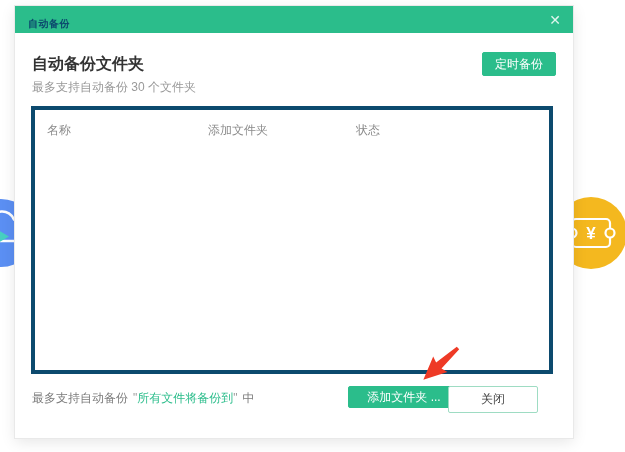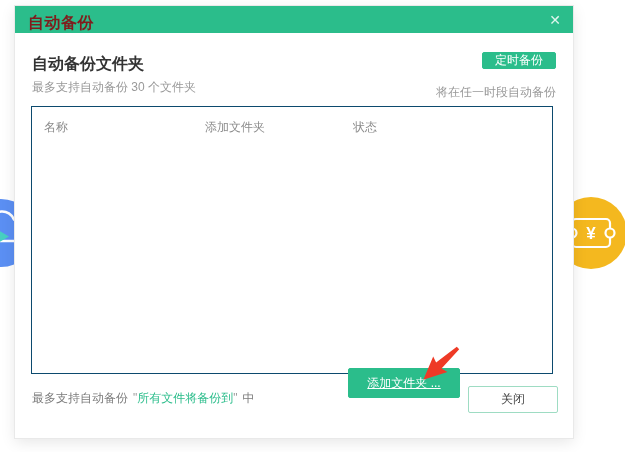--- a/index.html
+++ b/index.html
@@ -20,58 +20,58 @@
   .dialog {
     position:absolute; left:15px; top:6px; width:558px; height:432px;
     background:#ffffff; z-index:2; box-sizing:border-box;
     box-shadow:0 0 0 1px #e9e9e9, 0 4px 14px rgba(0,0,0,.10);
   }
   .titlebar {
     position:absolute; left:0; top:0; width:558px; height:27px;
     background:#2bbd8b; display:flex; align-items:center;
     padding:0 10px 0 13px; box-sizing:border-box;
   }
-  .title { color:#7f1d1d; font-size:16px; font-weight:bold; letter-spacing:.5px;margin-top:8px; }
+  .title { color:#0c4a6e; font-size:10px; font-weight:bold; letter-spacing:.5px;margin-top:8px; }
   .close {
     margin-left:auto; color:rgba(255,255,255,.85); font-size:14px;
     line-height:1; cursor:pointer; padding:2px;
   }
 
   .heading { position:absolute; left:17px; top:48px; font-size:16px; font-weight:bold; color:#333; }
   .subheading { position:absolute; left:17px; top:73px; font-size:12px; color:#999; }
 
   .btn {
     position:absolute; font-size:12px; border-radius:2px; cursor:pointer;
     display:flex; align-items:center; justify-content:center;
     font-family:inherit; padding:0; box-sizing:border-box;
   }
   .btn.green { background:#2bbd8b; color:#ffffff; border:1px solid #2bbd8b; }
   .btn.outline { background:#ffffff; color:#444; border:1px solid #9edcc3; }
 
-  .schedule-btn { right:17px; top:46px; width:74px; height:17px; }
+  .schedule-btn { right:17px; top:46px; width:74px; height:24px; }
   .schedule-note { position:absolute; right:17px; top:78px; font-size:12px; color:#999; }
 
   .table {
     position:absolute; left:16px; top:100px; width:522px; height:268px;
-    border:1px solid #0c4a6e; box-sizing:border-box; background:#fff;
+    border:4px solid #0c4a6e; box-sizing:border-box; background:#fff;
   }
   .th { position:absolute; top:12px; font-size:12px; color:#8b8b8b; }
   .th.c1 { left:12px; }
   .th.c2 { left:173px; }
   .th.c3 { left:321px; }
   .tbody { position:absolute; left:0; top:36px; right:0; bottom:0; }
 
   .footer-text { position:absolute; left:17px; top:384px; font-size:12px; color:#7c7c7c; }
   .footer-text .q { color:#9b9b9b; }
   .footer-text .q.open { margin-left:5px; }
   .footer-text .suffix { margin-left:5px; }
   .footer-text .link { color:#2bbd8b; text-decoration:none; cursor:pointer; }
 
-  .add-btn { left:333px; top:362px; width:112px; height:30px;text-decoration:underline; }
-  .close-btn { left:453px; top:380px; width:90px; height:27px; }
+  .add-btn { left:333px; top:380px; width:112px; height:22px; }
+  .close-btn { left:433px; top:380px; width:90px; height:27px; }
 
   .arrow { position:absolute; left:400px; top:333px; z-index:3; pointer-events:none; }
 </style>
 </head>
 <body>
 
 <div class="stage">
 
   <div class="edge-icon left">
     <svg viewBox="0 0 68 68" width="68" height="68">
@@ -93,21 +93,20 @@
 
     <div class="titlebar">
       <span class="title">自动备份</span>
       <span class="close">✕</span>
     </div>
 
     <div class="heading">自动备份文件夹</div>
     <div class="subheading">最多支持自动备份 30 个文件夹</div>
 
     <button class="btn green schedule-btn">定时备份</button>
-    <div class="schedule-note">将在任一时段自动备份</div>
 
     <div class="table">
       <div class="th c1">名称</div>
       <div class="th c2">添加文件夹</div>
       <div class="th c3">状态</div>
       <div class="tbody"></div>
     </div>
 
     <div class="footer-text"><span>最多支持自动备份</span><span class="q open">"</span><a class="link">所有文件将备份到</a><span class="q">"</span><span class="suffix">中</span></div>
 

